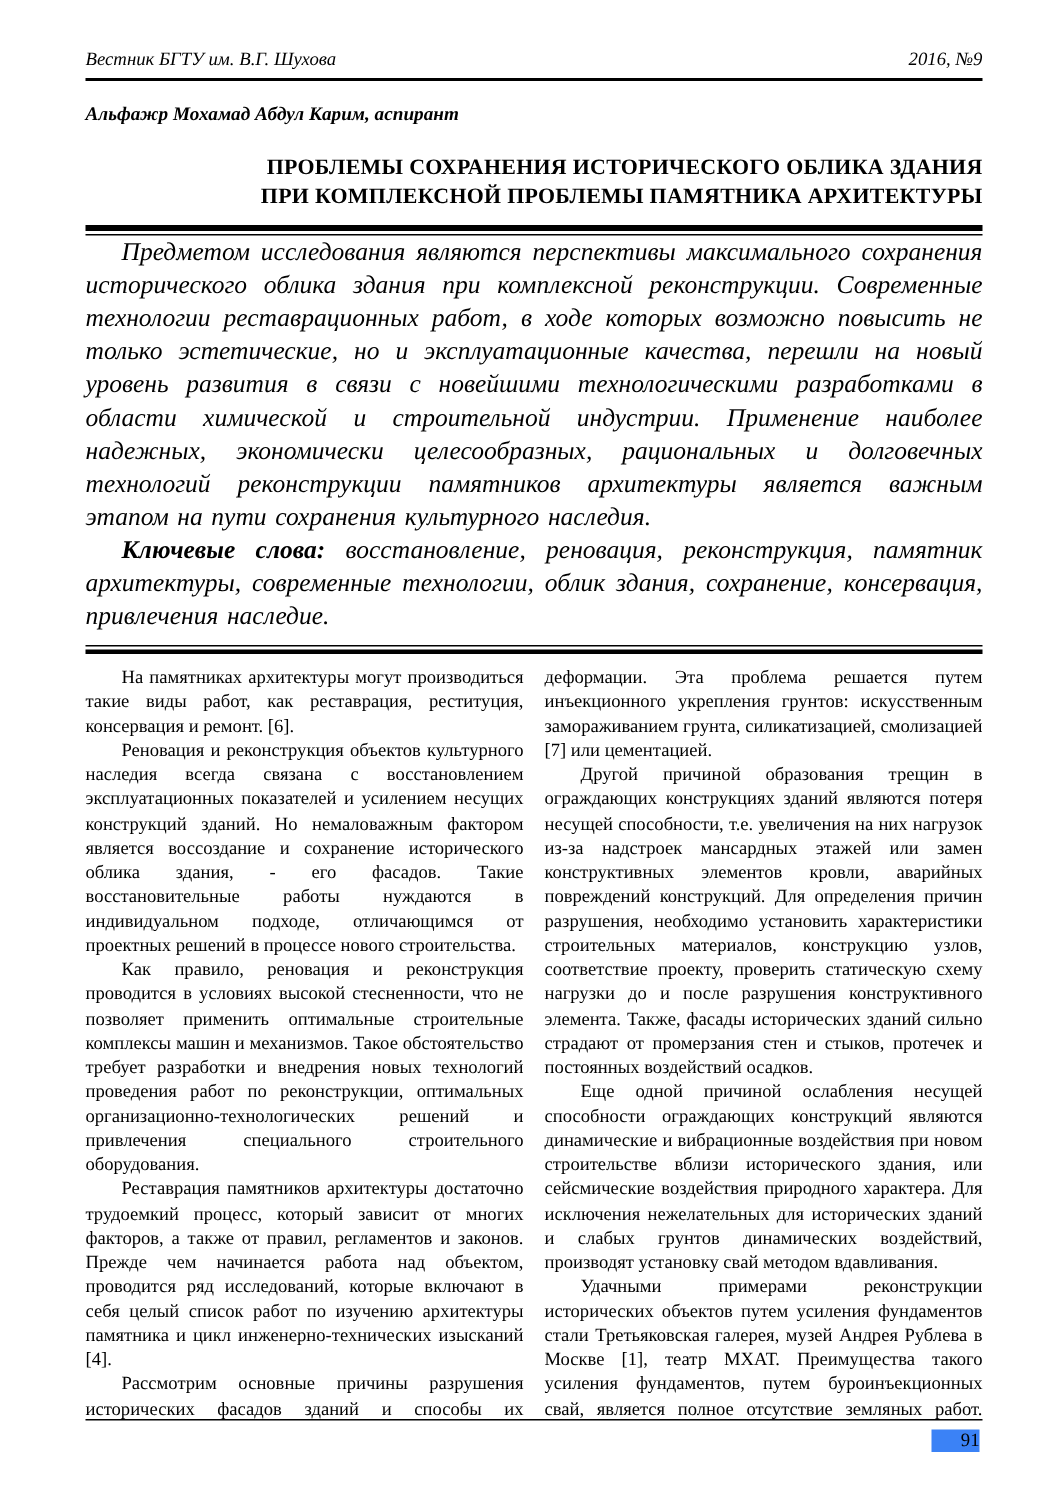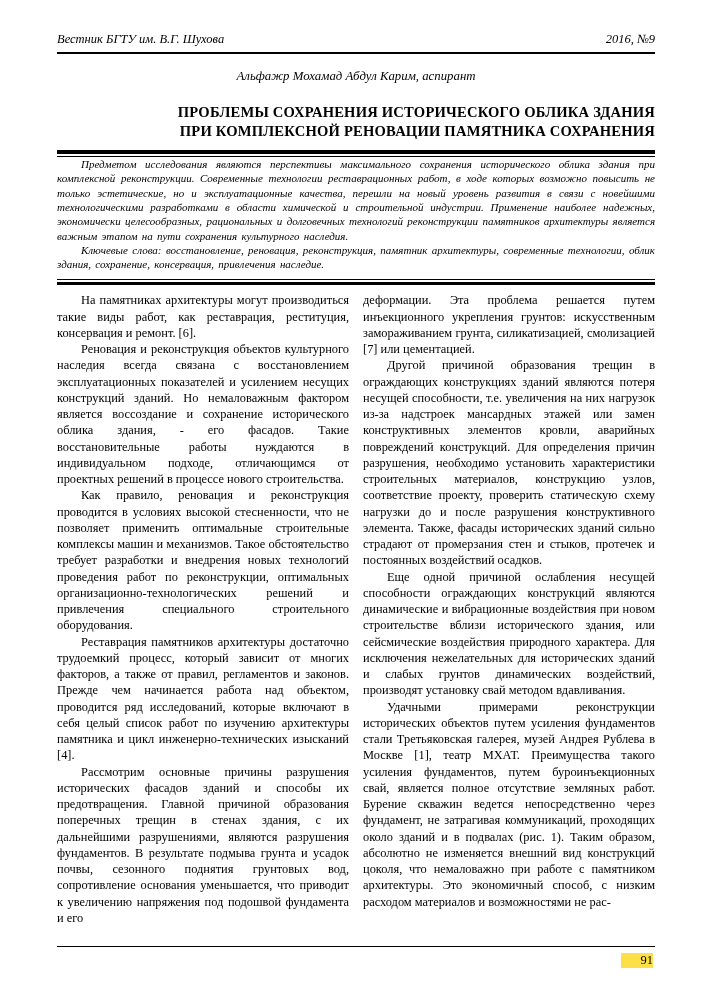--- a/index.html
+++ b/index.html
@@ -13,75 +13,75 @@
 
   
   .running-head {
     display: flex; justify-content: space-between; align-items: flex-end;
     font-style: italic; font-size: 12.5px;
   }
   .head-rule { border-bottom: 2.5px solid #000; margin-top: 5px; }
 
   
   .authors {
-    text-align: center; font-weight: normal; font-style: italic;
+    text-align: left; font-weight: bold; font-style: italic;
     font-size: 12.8px; line-height: 1.45; margin-top: 13px;
   }
 
   
   .title {
     text-align: right; font-weight: bold; font-size: 14.6px;
     line-height: 1.32; margin: 17px 0 0 0; letter-spacing: .2px;
   }
 
   
   .bar { height: 2px; margin-top: 9px; }
   .bar-top    { border-top: 4px solid #000; border-bottom: 1.5px solid #000; }
   .bar-bottom { border-top: 1.5px solid #000; border-bottom: 3.5px solid #000; margin-top: 8px; }
 
   .email {
     text-align: center; font-weight: bold; font-size: 12.8px;
     margin: 5px 0 3px 0;
   }
 
   .abstract, .keywords {
-    font-style: italic; font-size: 11px; line-height: 1.3;
+    font-style: italic; font-size: 17px; line-height: 1.3;
     text-align: justify; text-indent: 24px; margin: 0; word-spacing: 1.5px;
   }
-  .keywords b { font-weight: normal; }
+  .keywords b { font-weight: bold; }
 
   
   .columns { display: flex; gap: 14px; margin-top: 7px; }
   .col { flex: 1 1 0; min-width: 0; font-size: 12.4px; line-height: 1.31; text-align: justify; }
   .col p { margin: 0; text-indent: 24px; }
   .col p.cont { text-indent: 0; }
 
   
   .foot-rule { position: absolute; left: 57px; right: 54px; bottom: 57px; border-top: 1.5px solid #000; background:#fff; }
-  .page-number { position: absolute; right: 56px; bottom: 36px; font-size: 12.5px; background:#fde047; padding-left: 20px; }
+  .page-number { position: absolute; right: 56px; bottom: 36px; font-size: 12.5px; background:#3b82f6; padding-left: 20px; }
   .foot-mask { position:absolute; left:0; right:0; bottom:0; height:57px; background:#fff; }
 </style>
 </head>
 <body>
 
 <div class="page">
 
   <div class="running-head">
     <span>Вестник БГТУ им. В.Г. Шухова</span>
     <span>2016, №9</span>
   </div>
   <div class="head-rule"></div>
 
   <div class="authors">
     <div>Альфажр Мохамад Абдул Карим, аспирант</div>
   </div>
 
   <h1 class="title">
     <span>ПРОБЛЕМЫ СОХРАНЕНИЯ ИСТОРИЧЕСКОГО ОБЛИКА ЗДАНИЯ</span><br>
-    <span>ПРИ КОМПЛЕКСНОЙ РЕНОВАЦИИ ПАМЯТНИКА СОХРАНЕНИЯ</span>
+    <span>ПРИ КОМПЛЕКСНОЙ ПРОБЛЕМЫ ПАМЯТНИКА АРХИТЕКТУРЫ</span>
   </h1>
 
   <div class="bar bar-top"></div>
 
 
   <p class="abstract">Предметом исследования являются перспективы максимального сохранения исторического облика здания при комплексной реконструкции. Современные технологии реставрационных работ, в ходе которых возможно повысить не только эстетические, но и эксплуатационные качества, перешли на новый уровень развития в связи с новейшими технологическими разработками в области химической и строительной индустрии. Применение наиболее надежных, экономически целесообразных, рациональных и долговечных технологий реконструкции памятников архитектуры является важным этапом на пути сохранения культурного наследия.</p>
 
   <p class="keywords">
     <b>Ключевые слова:</b><span> восстановление, реновация, реконструкция, памятник архитектуры, современные технологии, облик здания, сохранение, консервация, привлечения наследие.</span>
   </p>

